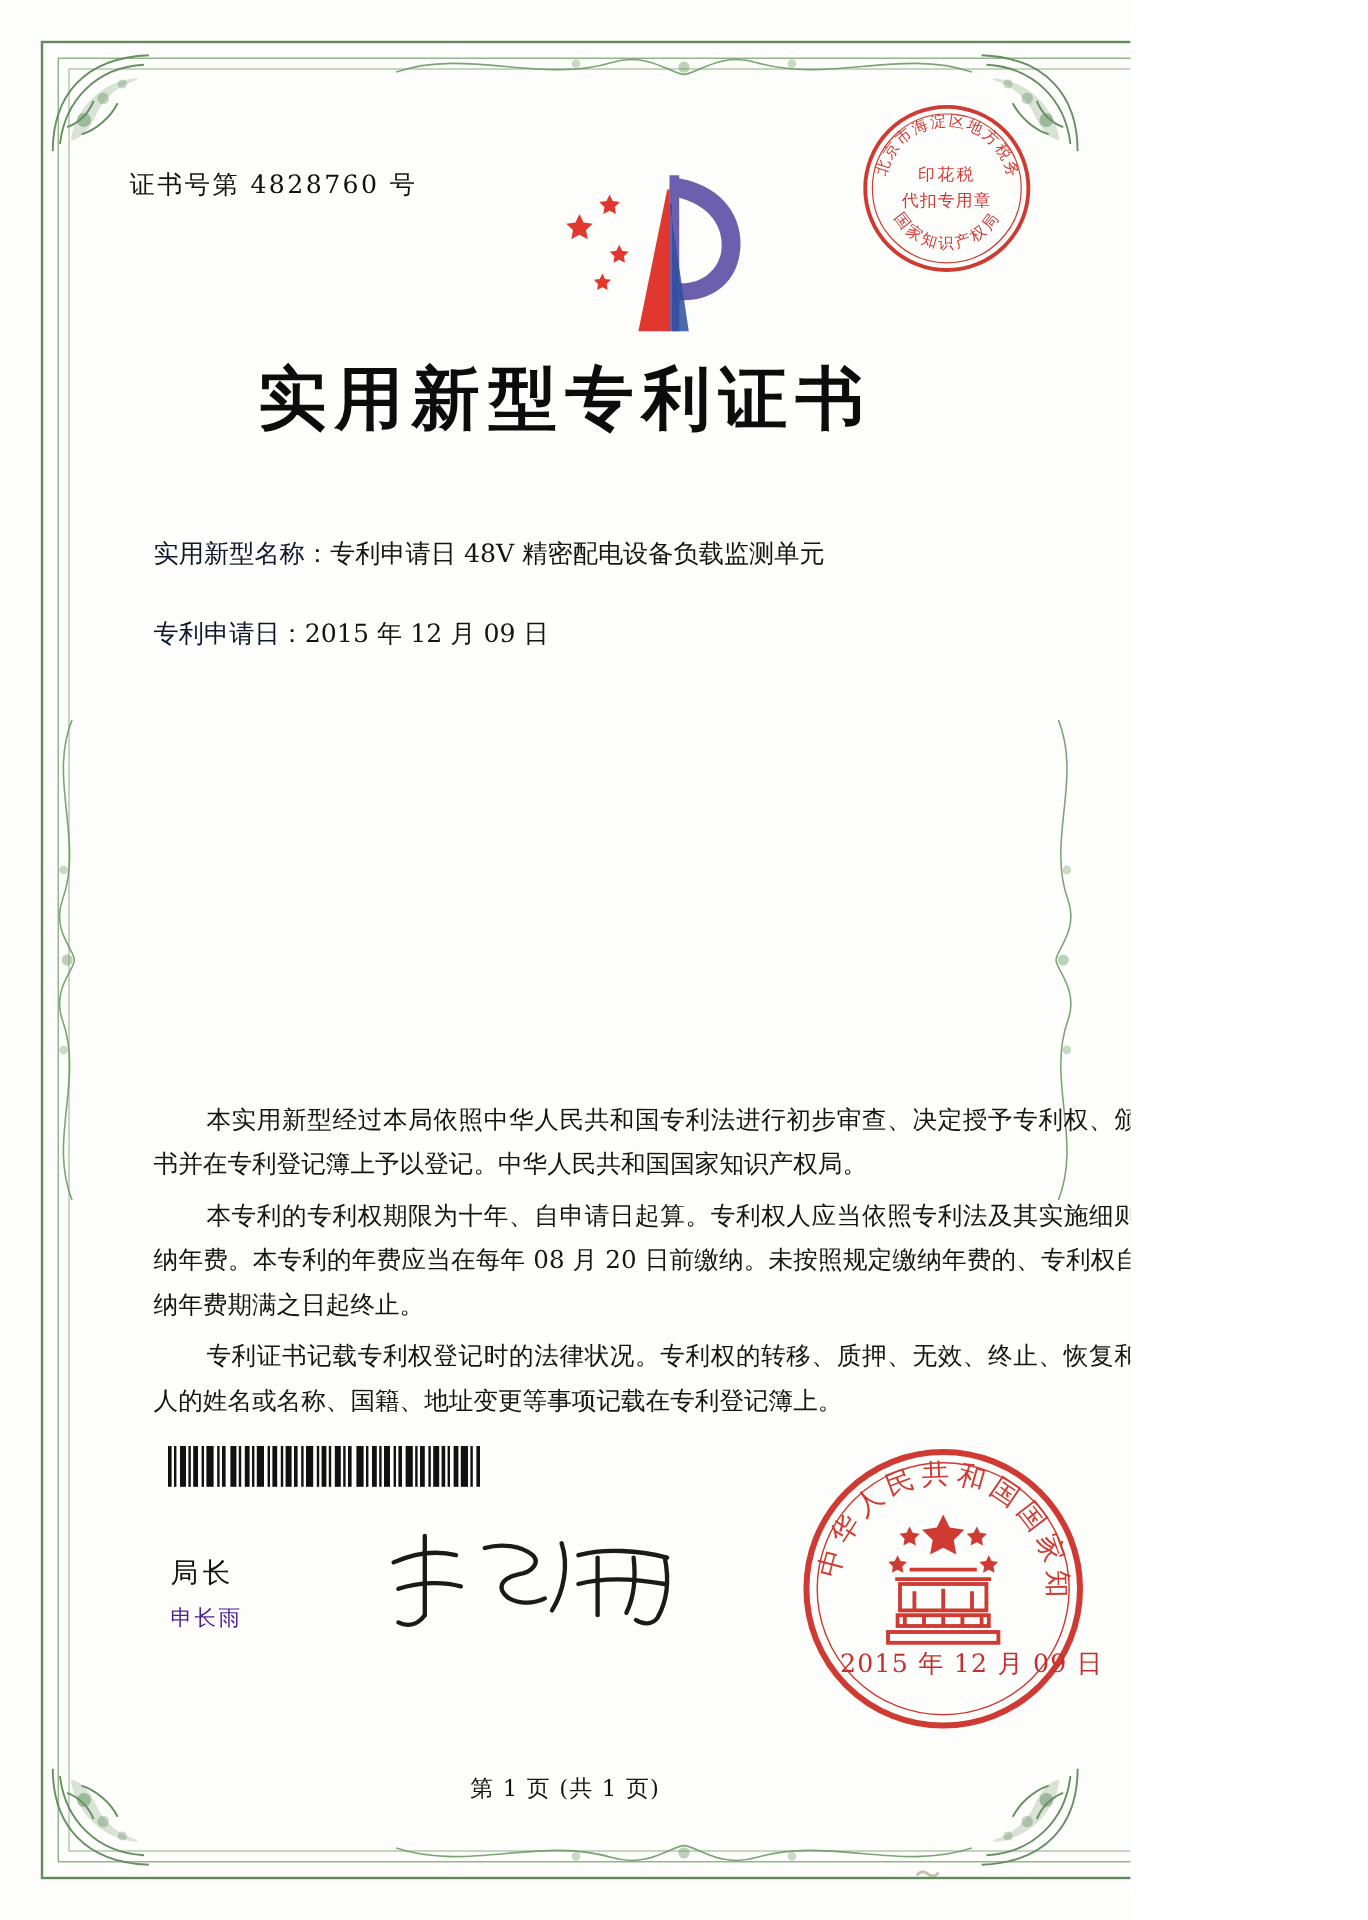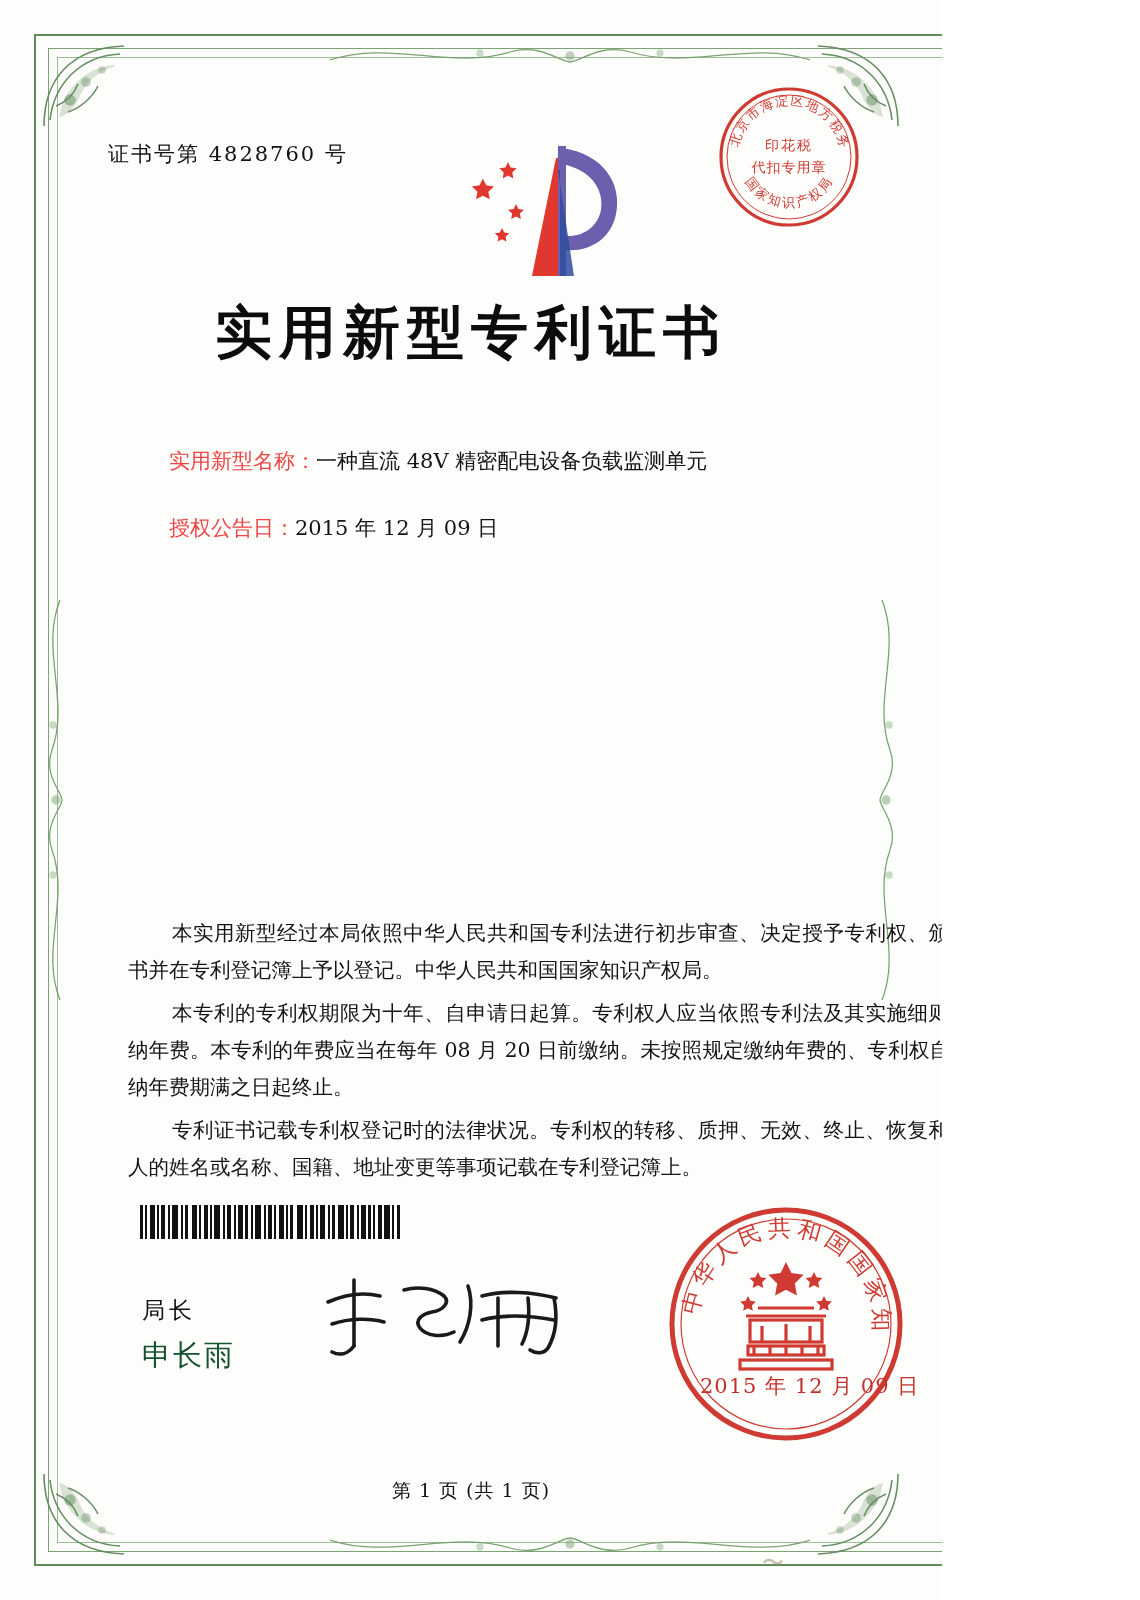--- a/index.html
+++ b/index.html
@@ -109,22 +109,21 @@
   }
   .field-row {
     font-size: 21px;
     color: #141414;
     margin-bottom: 40px;
     white-space: nowrap;
     line-height: 1.3;
   }
   .field-label {
     display: inline-block;
-    color: #ef4444;
-    margin-left: 41px;
+    color: #0f172a;
   }
   .field-value {
     display: inline;
     color: #141414;
   }
   .spread3 { letter-spacing: 4px; }
 
   
   .paragraphs {
     position: absolute;
@@ -158,23 +157,23 @@
   .sig-label {
     position: absolute;
     left: 142px; top: 1295px;
     font-size: 23px;
     letter-spacing: 4px;
     color: #111;
   }
   .sig-name {
     position: absolute;
     left: 142px; top: 1336px;
-    font-size: 29px;
+    font-size: 18px;
     letter-spacing: 2px;
-    color: #14532d;
+    color: #4c1d95;
   }
   .signature {
     position: absolute;
     left: 318px; top: 1268px;
     width: 270px; height: 96px;
   }
   .signature svg { display:block; width:270px; height:96px; }
 
   
   .stamp-big {
@@ -337,24 +336,24 @@
       </text>
       <text x="75" y="68" text-anchor="middle" font-size="14" fill="#cf3a33" font-family="'DejaVu Serif',serif" letter-spacing="2">印花税</text>
       <text x="75" y="90" text-anchor="middle" font-size="14" fill="#cf3a33" font-family="'DejaVu Serif',serif" letter-spacing="1">代扣专用章</text>
     </svg>
   </div>
 
   <div class="title">实用新型专利证书</div>
 
   <div class="fields">
     <div class="field-row">
-      <span class="field-label">实用新型名称：</span><span class="field-value">一种直流 48V 精密配电设备负载监测单元</span>
+      <span class="field-label">实用新型名称：</span><span class="field-value">专利申请日 48V 精密配电设备负载监测单元</span>
     </div>
     <div class="field-row">
-      <span class="field-label">授权公告日：</span><span class="field-value">2015 年 12 月 09 日</span>
+      <span class="field-label">专利申请日：</span><span class="field-value">2015 年 12 月 09 日</span>
     </div>
   </div>
 
   <div class="paragraphs">
     <p>本实用新型经过本局依照中华人民共和国专利法进行初步审查、决定授予专利权、颁发本证书并在专利登记簿上予以登记。中华人民共和国国家知识产权局。</p>
     <p>本专利的专利权期限为十年、自申请日起算。专利权人应当依照专利法及其实施细则规定缴纳年费。本专利的年费应当在每年 08 月 20 日前缴纳。未按照规定缴纳年费的、专利权自应当缴纳年费期满之日起终止。</p>
     <p>专利证书记载专利权登记时的法律状况。专利权的转移、质押、无效、终止、恢复和专利权人的姓名或名称、国籍、地址变更等事项记载在专利登记簿上。</p>
   </div>
 
   <div class="barcode">

